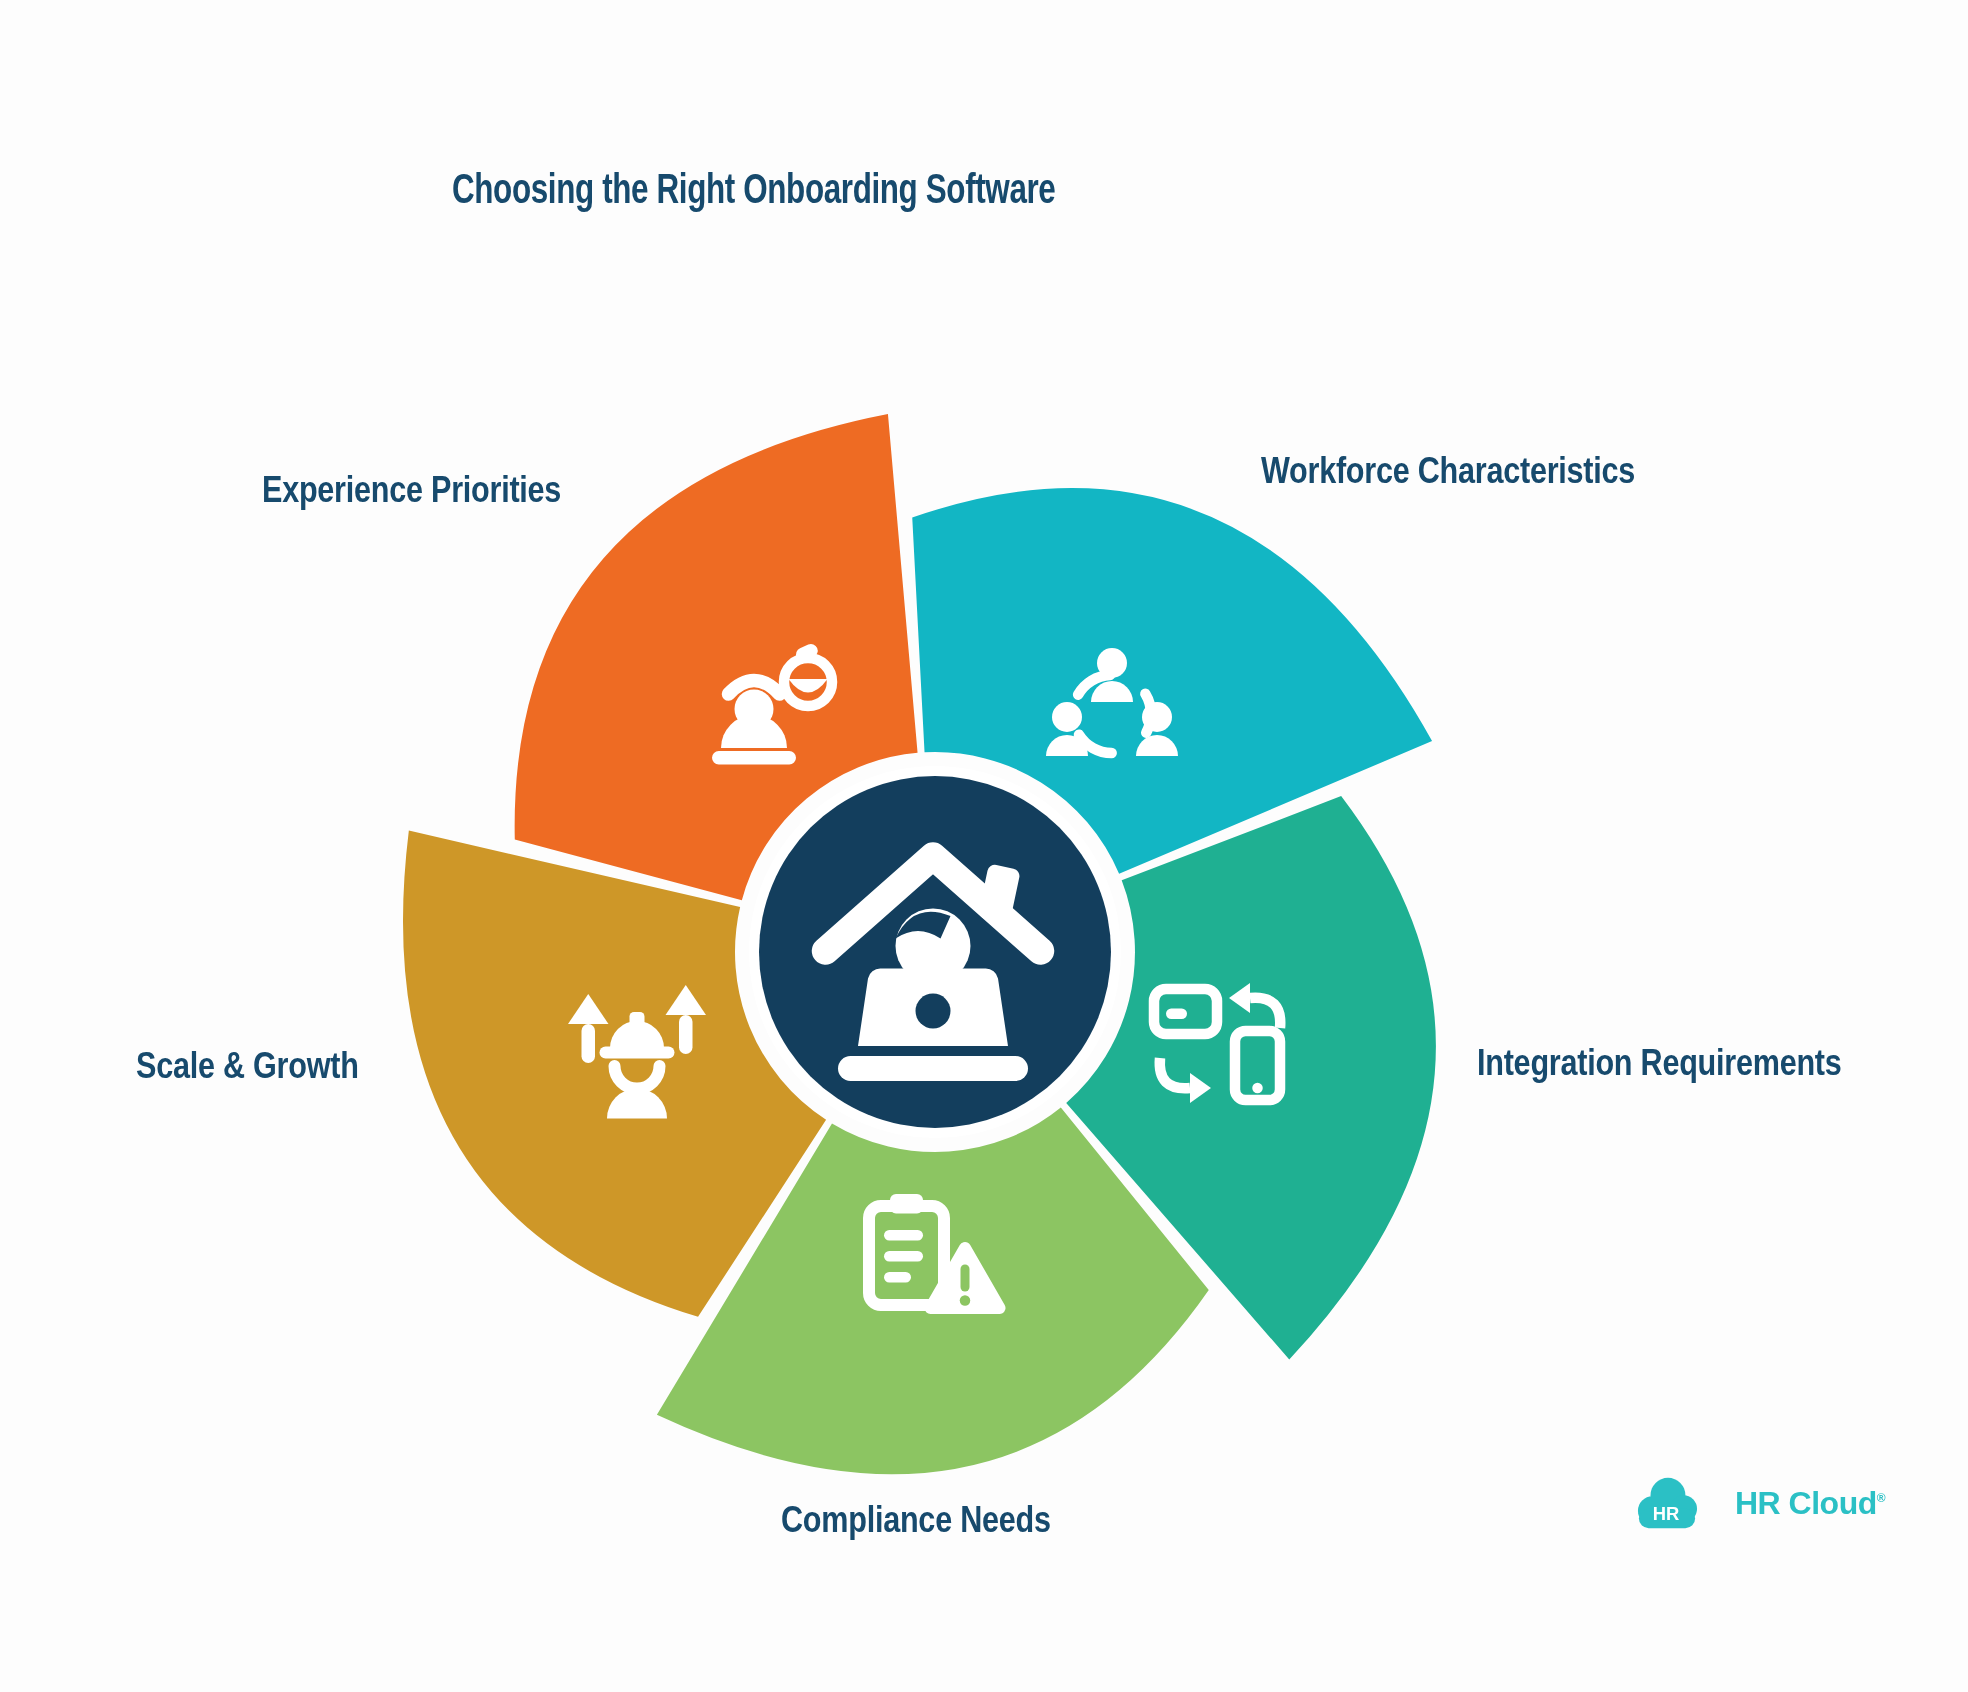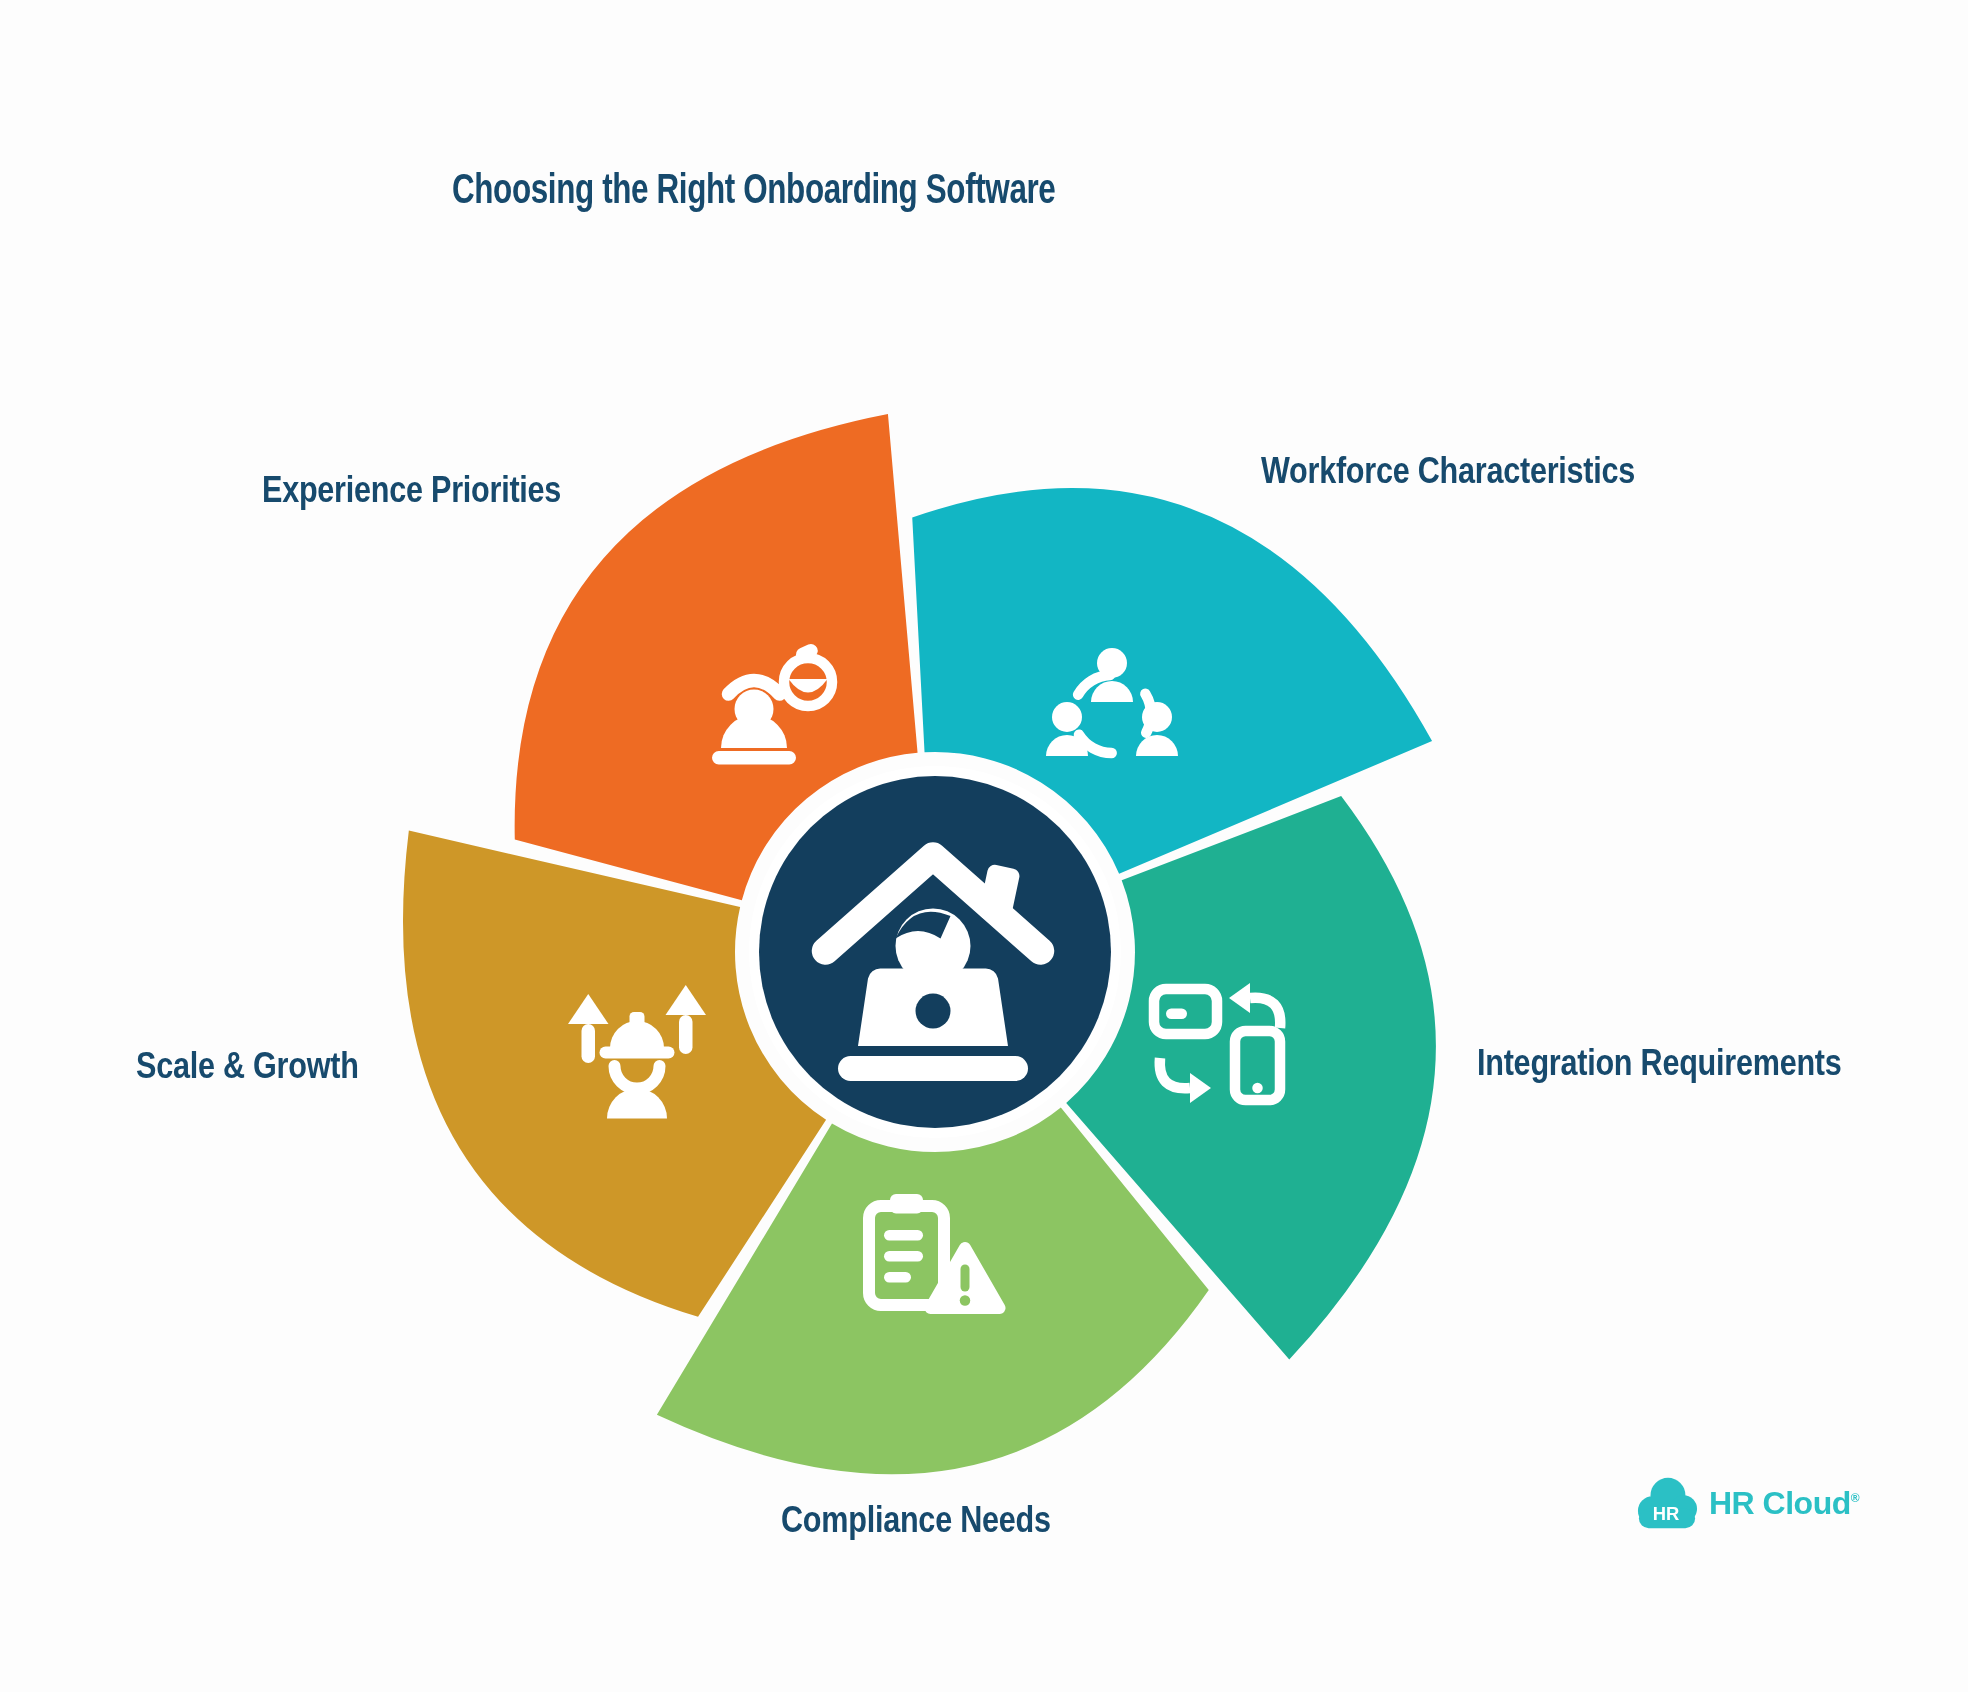--- a/index.html
+++ b/index.html
@@ -46,20 +46,21 @@
     display: flex;
     align-items: center;
     gap: 8px;
   }
   .logo-name {
     font-size: 32px;
     font-weight: bold;
     color: #2BC0C5;
     letter-spacing: -0.5px;
     white-space: nowrap;
+    margin-left: 26px;
   }
   .logo-reg {
     font-size: 12px;
     color: #2BC0C5;
     vertical-align: super;
     font-weight: bold;
   }
 </style>
 </head>
 <body>

